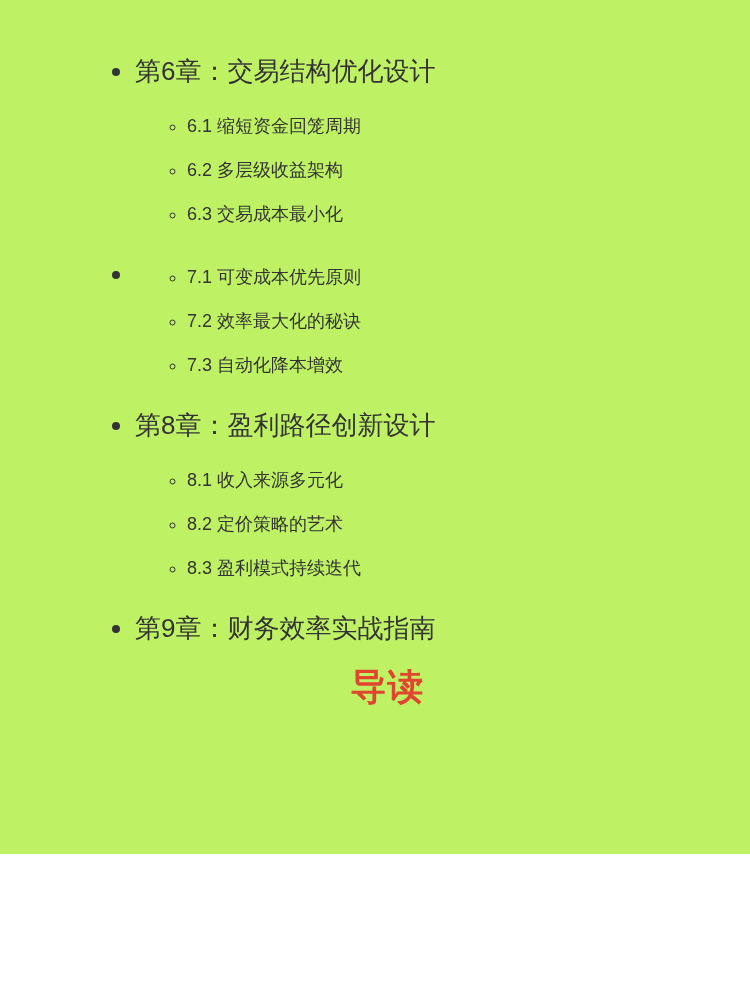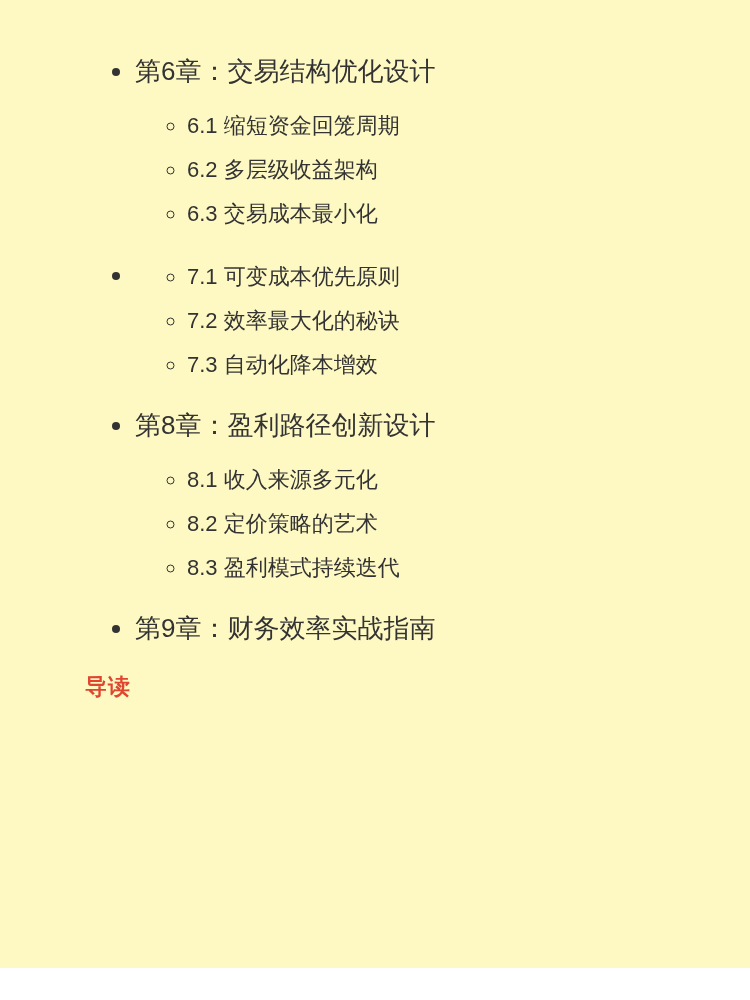--- a/index.html
+++ b/index.html
@@ -3,55 +3,56 @@
 <meta charset="utf-8">
 <style>
   html, body {
     margin: 0;
     padding: 0;
     background: #ffffff;
   }
   .page {
     position: relative;
     width: 750px;
-    height: 968px;
+    height: 854px;
     box-sizing: border-box;
-    background: #fef9c3;
+    background: #bef264;
     padding: 52px 60px 16px 85px;
     font-family: "Liberation Sans", "DejaVu Sans", sans-serif;
     color: #333333;
     overflow: hidden;
   }
   ul.chapters {
     list-style: disc;
     margin: 0;
     padding: 0 0 0 50px;
     font-size: 26px;
   }
   ul.chapters > li.chapter {
     line-height: 38px;
     margin: 0 0 19px 0;
     color: #333333;
   }
   ul.sections {
     list-style: circle;
     margin: 14px 0 0 0;
     padding: 0 0 0 52px;
-    font-size: 22px;
+    font-size: 18px;
   }
   ul.sections > li.section {
     line-height: 44px;
     color: #333333;
   }
   h2.lead-heading {
     margin: 16px 0 0 0;
-    font-size: 22px;
+    font-size: 36px;
     line-height: 41px;
     font-weight: 700;
     letter-spacing: 1px;
+    text-align: center;
   }
   .page-footer {
     margin-top: 26px;
     text-align: center;
     font-size: 16px;
     color: #595959;
   }
 </style>
 </head>
 <body>

